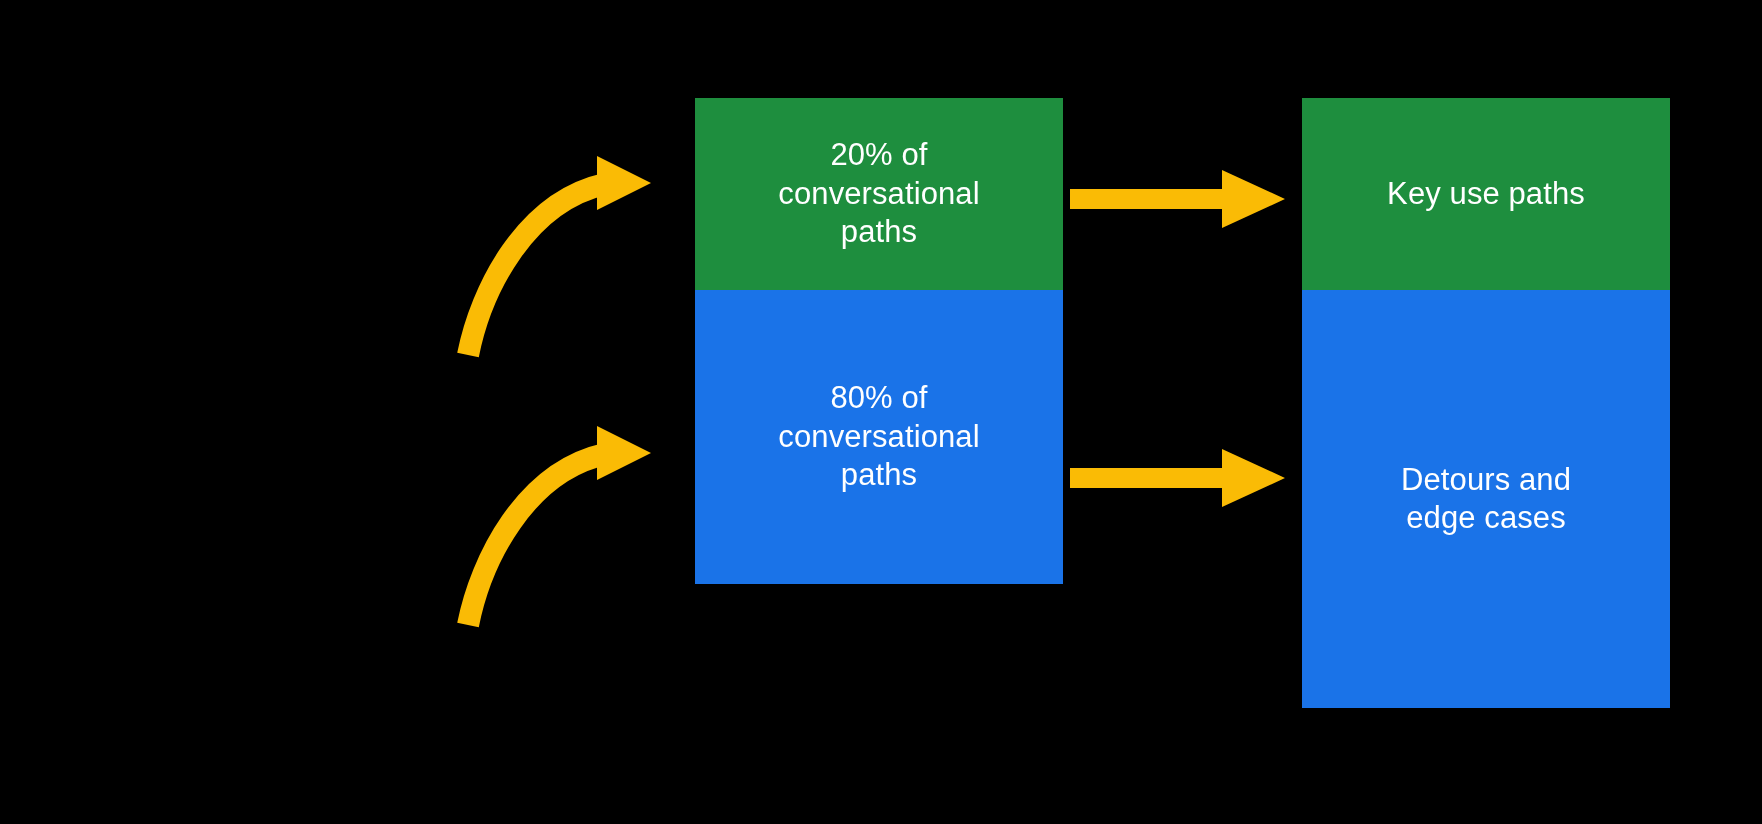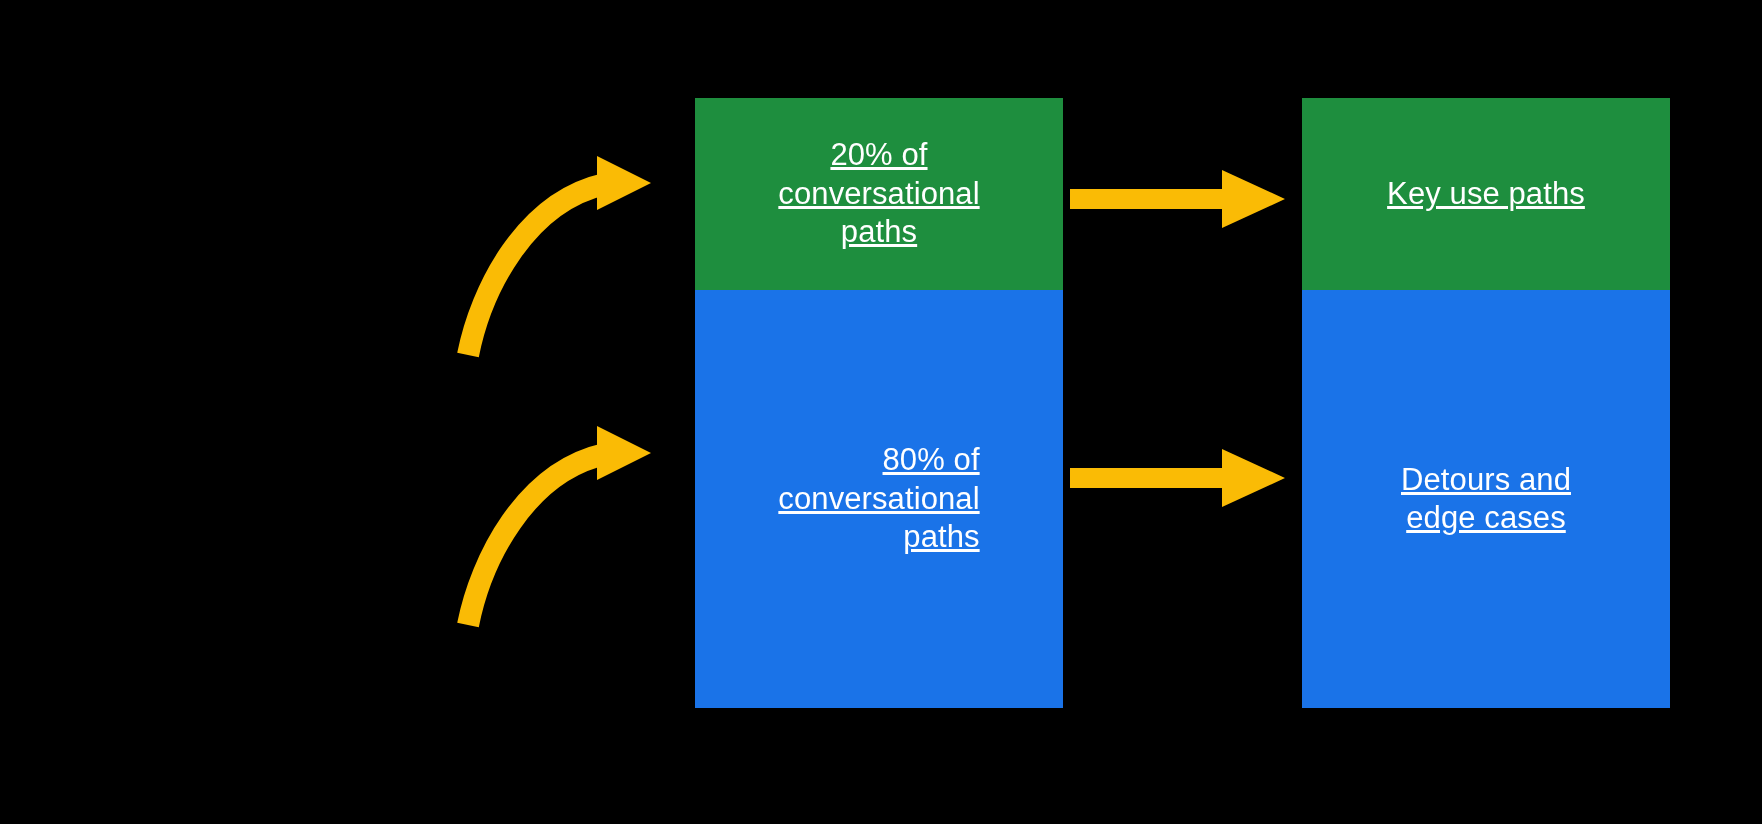--- a/index.html
+++ b/index.html
@@ -23,21 +23,20 @@
   }
   .seg {
     display: flex;
     align-items: center;
     justify-content: center;
     box-sizing: border-box;
     color: #ffffff;
     text-align: center;
     line-height: 1.24;
     letter-spacing: 0.1px;
-    text-decoration: underline;
   }
   .seg-label {
     display: block;
     padding: 0 10px;
     white-space: pre-line;
   }
 
   
   #col-users {
     left: 85px;
@@ -50,21 +49,21 @@
   #col-users .seg-label { font-size: 33px; }
 
   
   #col-paths {
     left: 695px;
     top: 98px;
     width: 368px;
     height: 610px;
   }
   #col-paths .seg.green { height: 192px; }
-  #col-paths .seg.blue  { height: 418px; text-align: right; }
+  #col-paths .seg.blue  { height: 294px; }
   #col-paths .seg-label { font-size: 31px; }
 
   
   #col-cases {
     left: 1302px;
     top: 98px;
     width: 368px;
     height: 610px;
   }
   #col-cases .seg.green { height: 192px; }

